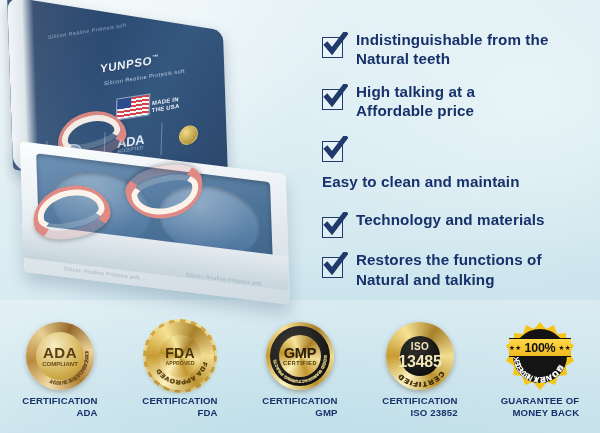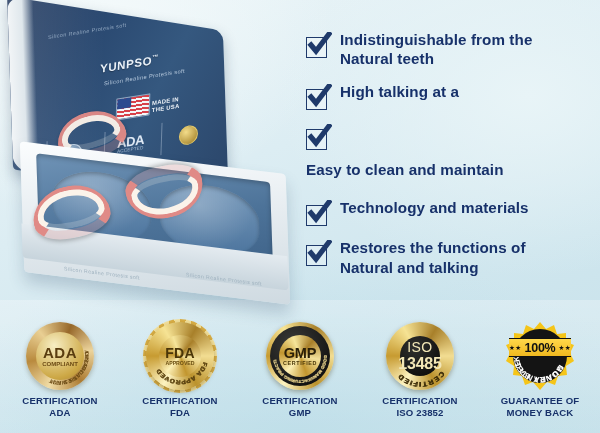--- a/index.html
+++ b/index.html
@@ -102,35 +102,35 @@
   .d1{left:28px;top:178px;transform:rotate(-12deg);}
   .d2{left:122px;top:158px;transform:rotate(168deg);}
   .d-lid{left:52px;top:104px;width:70px;height:46px;transform:rotate(-16deg);opacity:.96;}
 
   .tag-side{position:absolute;color:#9fb2bf;font-size:5.2px;letter-spacing:.4px;}
   .tag-s1{left:60px;top:262px;transform:skewY(9deg) rotate(-2deg);}
   .tag-s2{left:182px;top:268px;transform:skewY(9deg) rotate(-2deg);}
 
   
   .benefits{position:absolute;left:306px;top:30px;width:292px;}
-  .benefit{display:flex;align-items:flex-start;gap:11px;margin-bottom:13px;}
+  .benefit{display:flex;align-items:flex-start;gap:11px;margin-bottom:13px;margin-left:16px;}
   .benefit:nth-child(3){margin-bottom:19px;flex-direction:column;}
   .cbox{position:relative;flex:0 0 auto;width:23px;height:23px;margin-top:4px;}
   .cbox .sq{position:absolute;left:0;top:3px;width:19px;height:19px;
     border:1.6px solid #1f3a6b;background:rgba(255,255,255,.25);}
   .cbox svg{position:absolute;left:1px;top:-2px;}
   .btext{color:#17316a;font-size:15.2px;font-weight:700;line-height:1.28;
     letter-spacing:.1px;}
 
   
   .certs{position:absolute;left:0;top:322px;width:600px;height:111px;
     display:flex;}
   .cert{flex:1;display:flex;flex-direction:column;align-items:center;}
   .seal{width:68px;height:68px;position:relative;}
-  .cert-cap{margin-top:5px;text-align:center;color:#17316a;
+  .cert-cap{margin-top:5px;text-align:right;color:#17316a;
     font-size:9.6px;font-weight:700;line-height:1.28;letter-spacing:.15px;}
 
   
   .ring-text{position:absolute;inset:0;}
   .ring-text text{font-family:"Liberation Sans",sans-serif;font-weight:700;}
 
   .seal .disc{position:absolute;inset:0;border-radius:50%;}
   .gold-disc{background:
       conic-gradient(from 210deg,#fdf3c0,#c79b31,#f6e394,#a8802a,#f2dd92,#bb922d,#fdf3c0);
     box-shadow:0 2px 5px rgba(60,45,10,.35);}
@@ -248,20 +248,21 @@
 
     <div class="benefit">
       <div class="cbox">
         <div class="sq"></div>
         <svg width="25" height="25" viewBox="0 0 25 25">
             <path d="M4 13 L9 19 L22 2" fill="none" stroke="#1f3a6b" stroke-width="5.2" stroke-linecap="square"></path>
           </svg>
       </div>
       <div class="btext">
         <div>High talking at a</div>
+        <div>Affordable price</div>
       </div>
     </div>
 
     <div class="benefit">
       <div class="cbox">
         <div class="sq"></div>
         <svg width="25" height="25" viewBox="0 0 25 25">
             <path d="M4 13 L9 19 L22 2" fill="none" stroke="#1f3a6b" stroke-width="5.2" stroke-linecap="square"></path>
           </svg>
       </div>
@@ -391,21 +392,21 @@
             <path id="iso-bot" d="M34,34 m26,0 a26,26 0 0,1 -52,0" transform="rotate(20 34 34)"></path>
           </defs>
           <text font-size="7" fill="#3c2c08" letter-spacing="1.1">
             <textPath href="#iso-top" startOffset="8%">CERTIFIED</textPath>
           </text>
           <text font-size="7" fill="#3c2c08" letter-spacing="1.1">
             <textPath href="#iso-bot" startOffset="9%">CERTIFIED</textPath>
           </text>
         </svg>
         <div class="core-label">
-          <div style="color:#f2e6b6;font-size:14px;font-weight:400;letter-spacing:.4px;">ISO</div>
+          <div style="color:#f2e6b6;font-size:10px;font-weight:700;letter-spacing:.4px;">ISO</div>
           <div style="color:#f2e6b6;font-size:16px;font-weight:700;margin-top:2px;letter-spacing:-.2px;">13485</div>
         </div>
       </div>
       <div class="cert-cap">
         <div>CERTIFICATION</div>
         <div>ISO 23852</div>
       </div>
     </div>
 
     <div class="cert">

